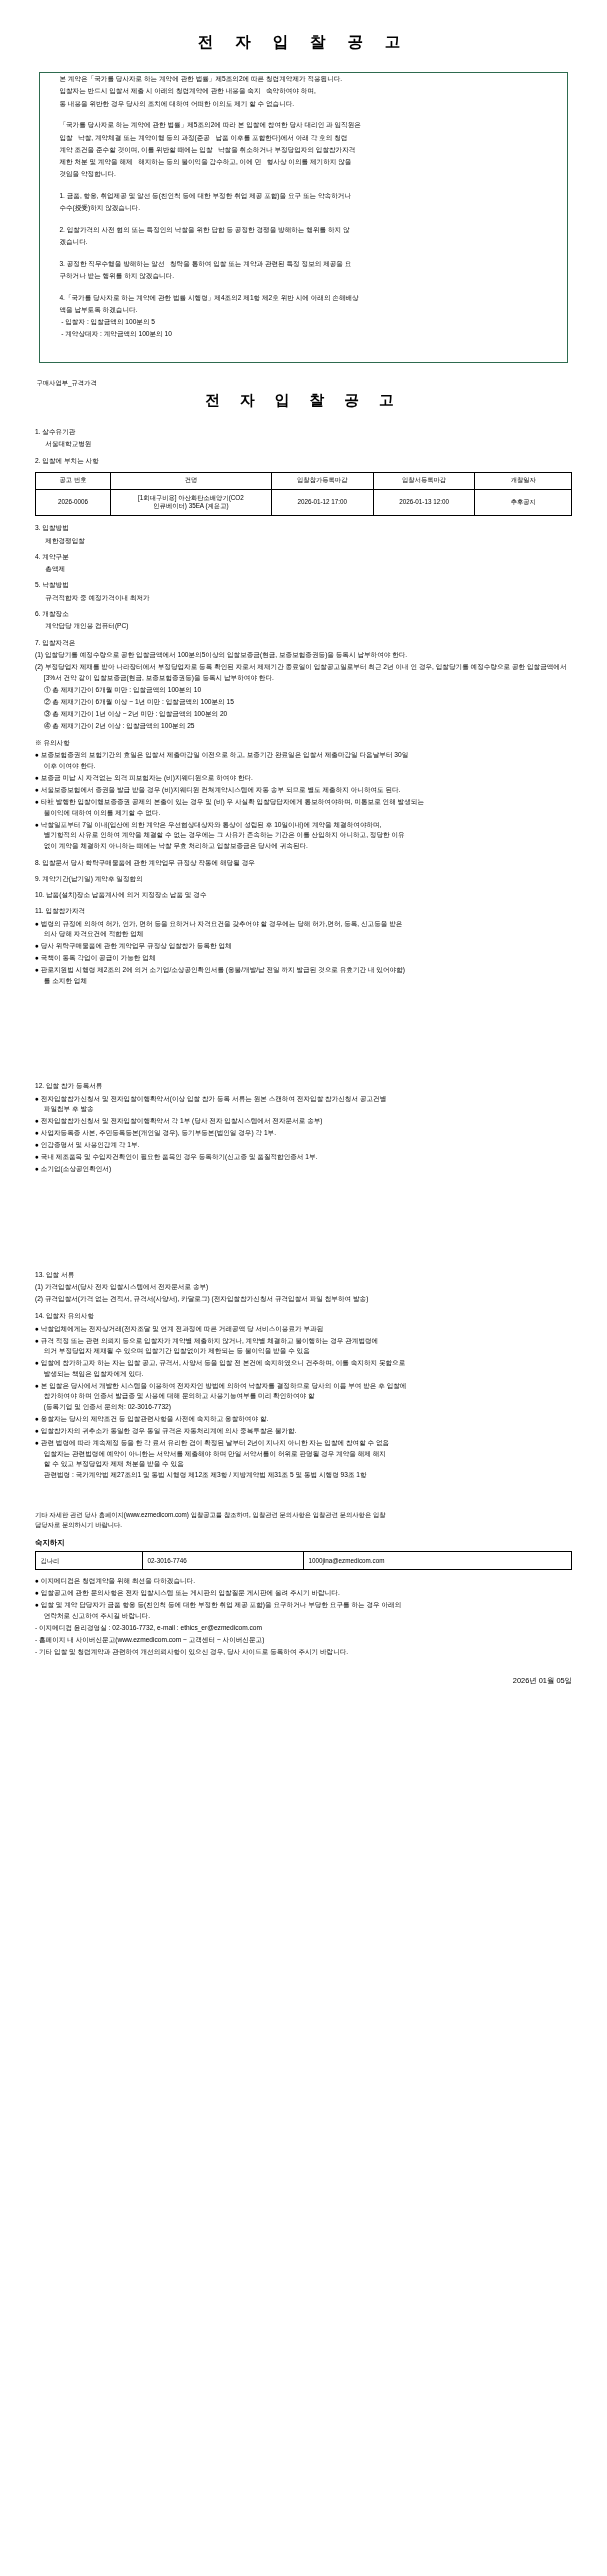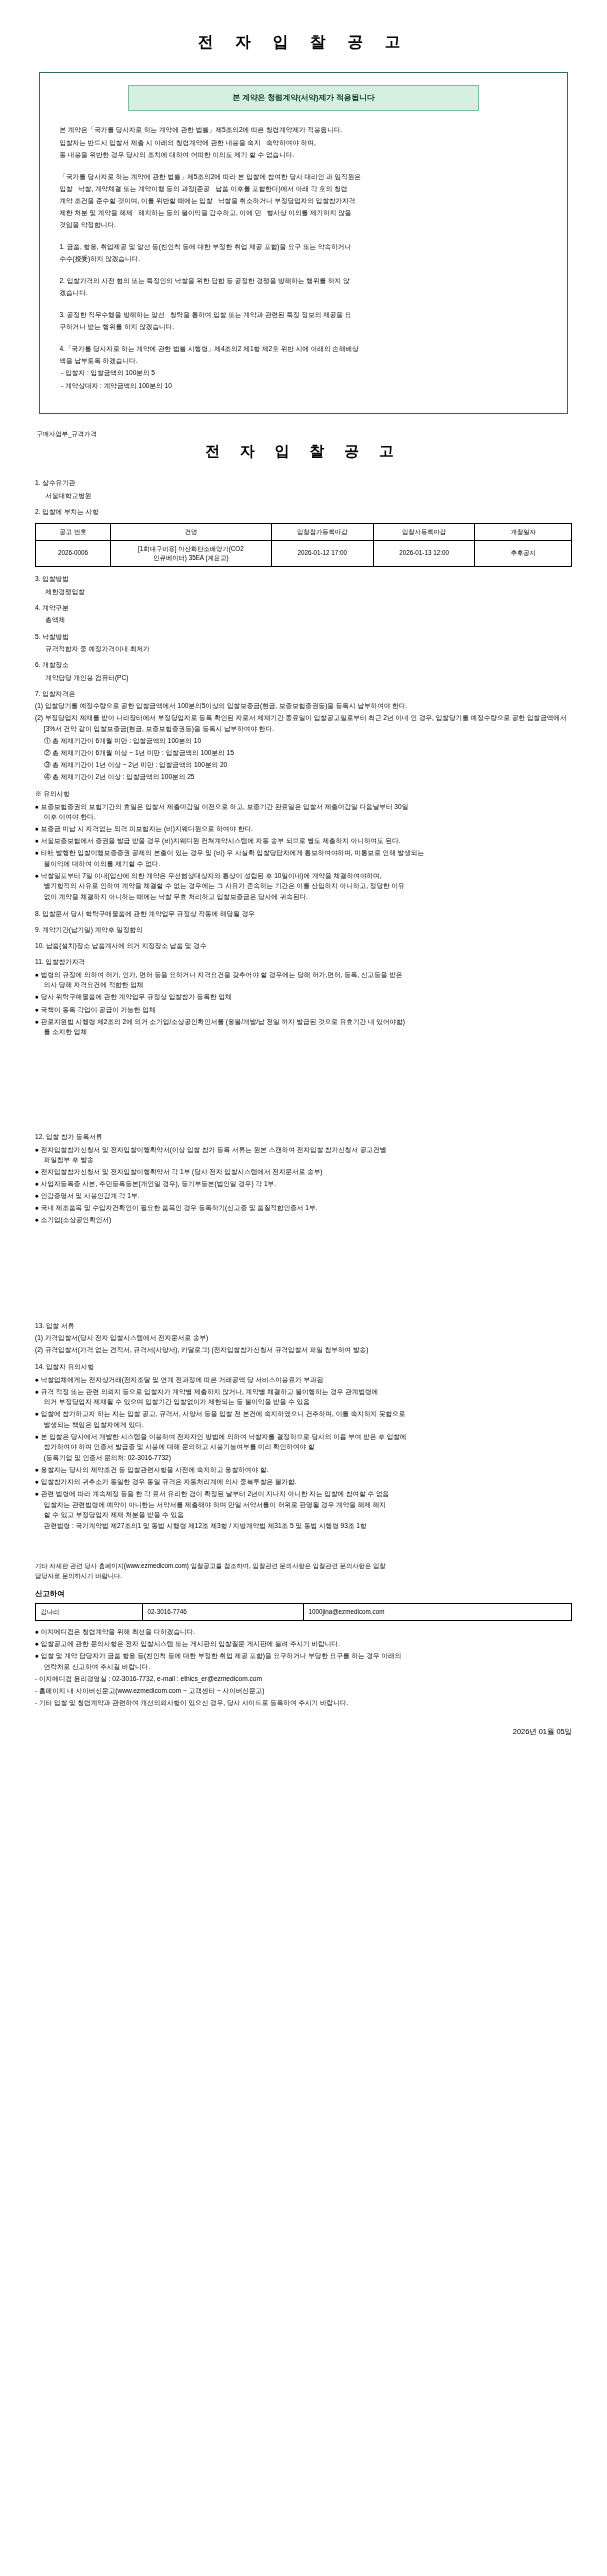--- a/index.html
+++ b/index.html
@@ -149,22 +149,20 @@
 </style>
 </head>
 <body>
 
 <div class="page">
   <div class="inner">
 
     <div class="doc-title">전 자 입 찰 공 고</div>
 
     <div class="clean-box">
-      <div class="clean-banner">본 계약은 청렴계약(서약)제가
-적용됩니다</div>
       <div class="clean-body">
         <p>본 계약은「국가를 당사자로 하는 계약에 관한 법률」제5조의2에 따른 청렴계약제가 적용됩니다.
 입찰자는 반드시 입찰서 제출 시 아래의 청렴계약에 관한 내용을 숙지   숙약하여야 하며,
 동 내용을 위반한 경우 당사의 조치에 대하여 어떠한 이의도 제기 할 수 없습니다.</p>
         <p>「국가를 당사자로 하는 계약에 관한 법률」제5조의2에 따라 본 입찰에 참여한 당사 대리인 과 임직원은
 입찰   낙찰, 계약체결 또는 계약이행 등의 과정(준공   납품 이후를 포함한다)에서 아래 각 호의 청렴
 계약 조건을 준수할 것이며, 이를 위반할 때에는 입찰   낙찰을 취소하거나 부정당업자의 입찰참가자격
 제한 처분 및 계약을 해제   해지하는 등의 불이익을 감수하고, 이에 민   형사상 이의를 제기하지 않을
 것임을 약정합니다.</p>
         <p>1. 금품, 향응, 취업제공 및 알선 등(친인척 등에 대한 부정한 취업 제공 포함)을 요구 또는 약속하거나
@@ -374,21 +372,21 @@
    할 수 있고 부정당업자 제재 처분을 받을 수 있음
    관련법령 : 국가계약법 제27조의1 및 동법 시행령 제12조 제3항 / 지방계약법 제31조 5 및 동법 시행령 93조 1항</li>
       </ul>
     </div>
 
     <div class="gap"></div>
 
     <div class="footer-note" style="white-space:pre-line">기타 자세한 관련 당사 홈페이지(www.ezmedicom.com) 입찰공고를 참조하며, 입찰관련 문의사항은 입찰관련 문의사항은 입찰
 담당자로 문의하시기 바랍니다.</div>
 
-    <div class="bidder-head">신고하여</div>
+    <div class="bidder-head">숙지하지</div>
     <table class="bidder">
       <tbody>
         <tr>
           <td style="width:20%">김나리</td>
           <td style="width:30%">02-3016-7746</td>
           <td style="width:50%">1000jina@ezmedicom.com</td>
         </tr>
       </tbody>
     </table>
 

